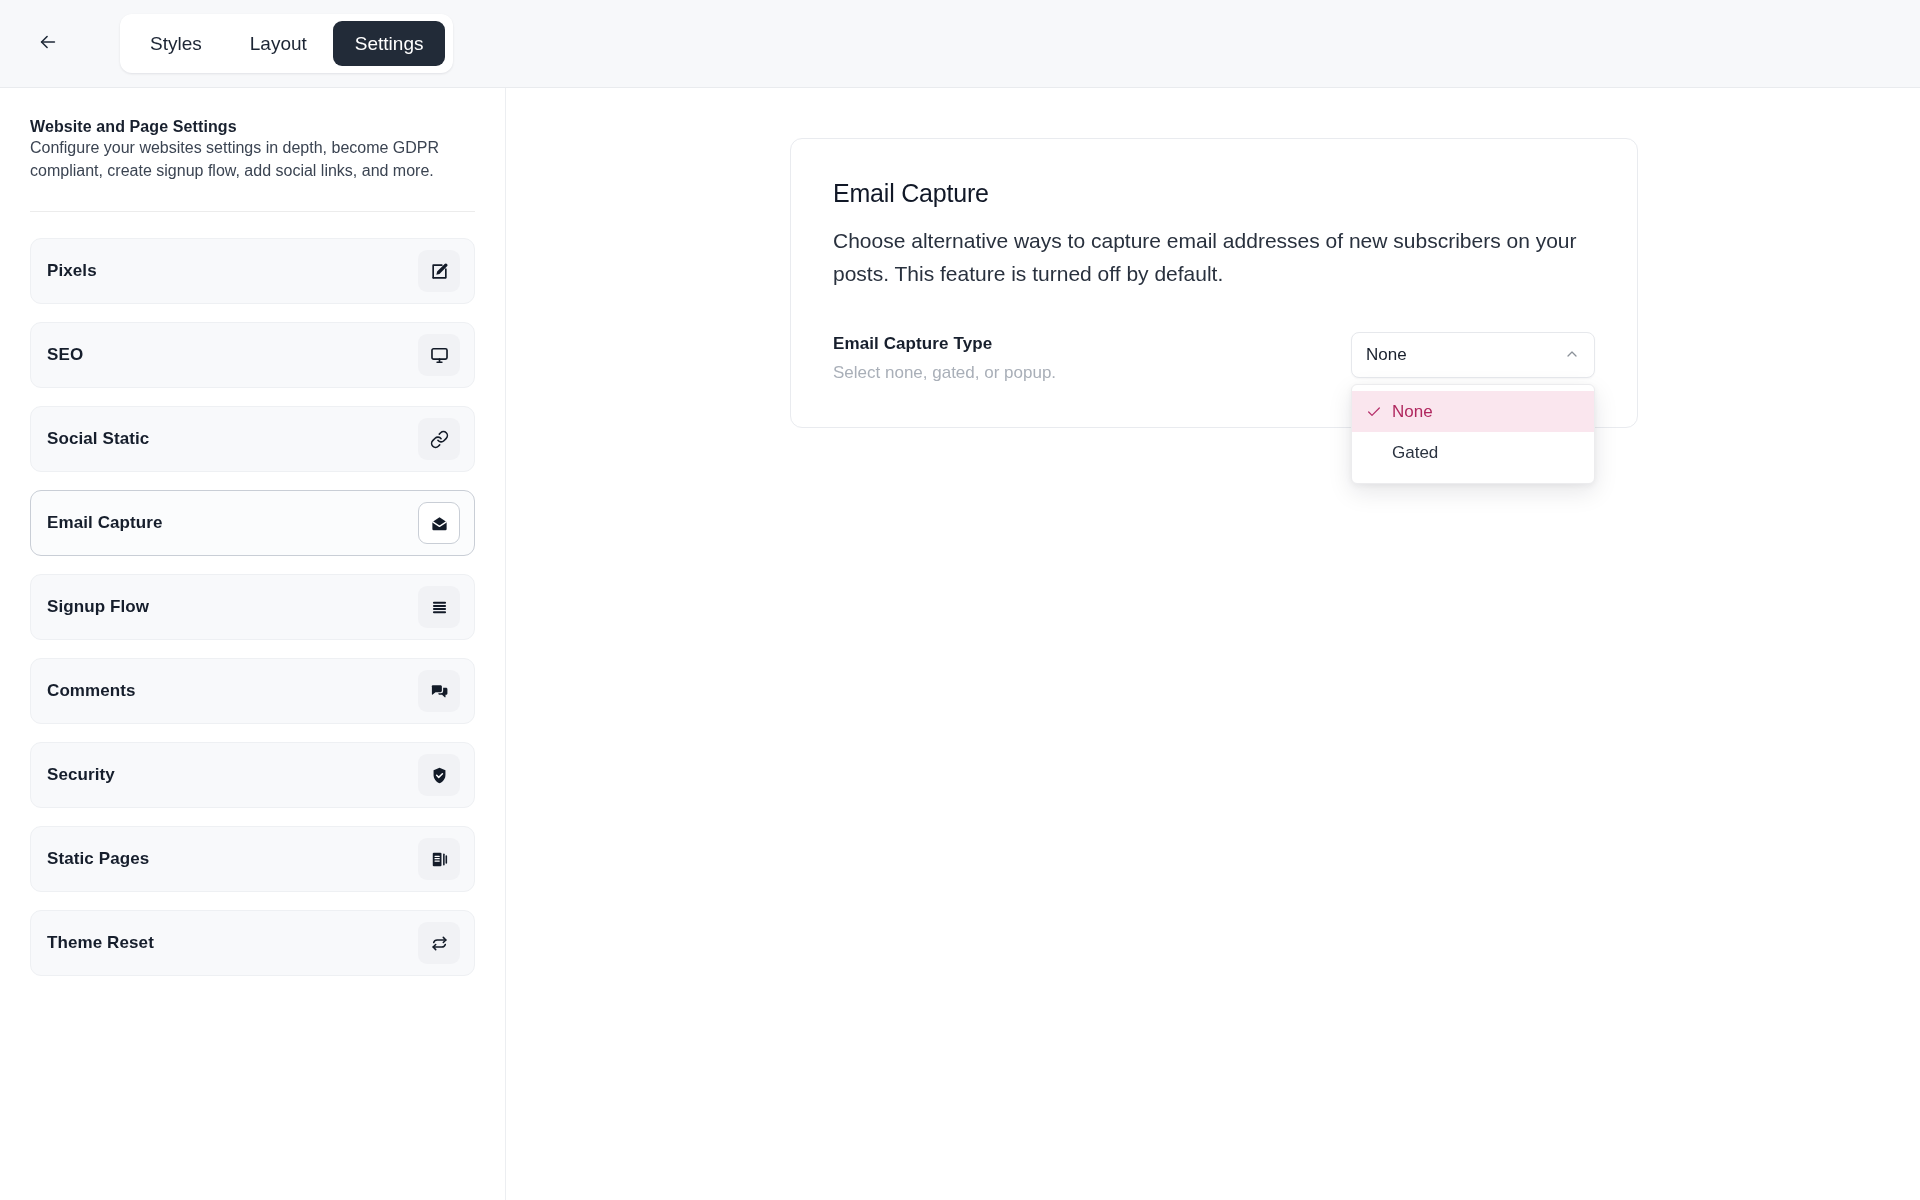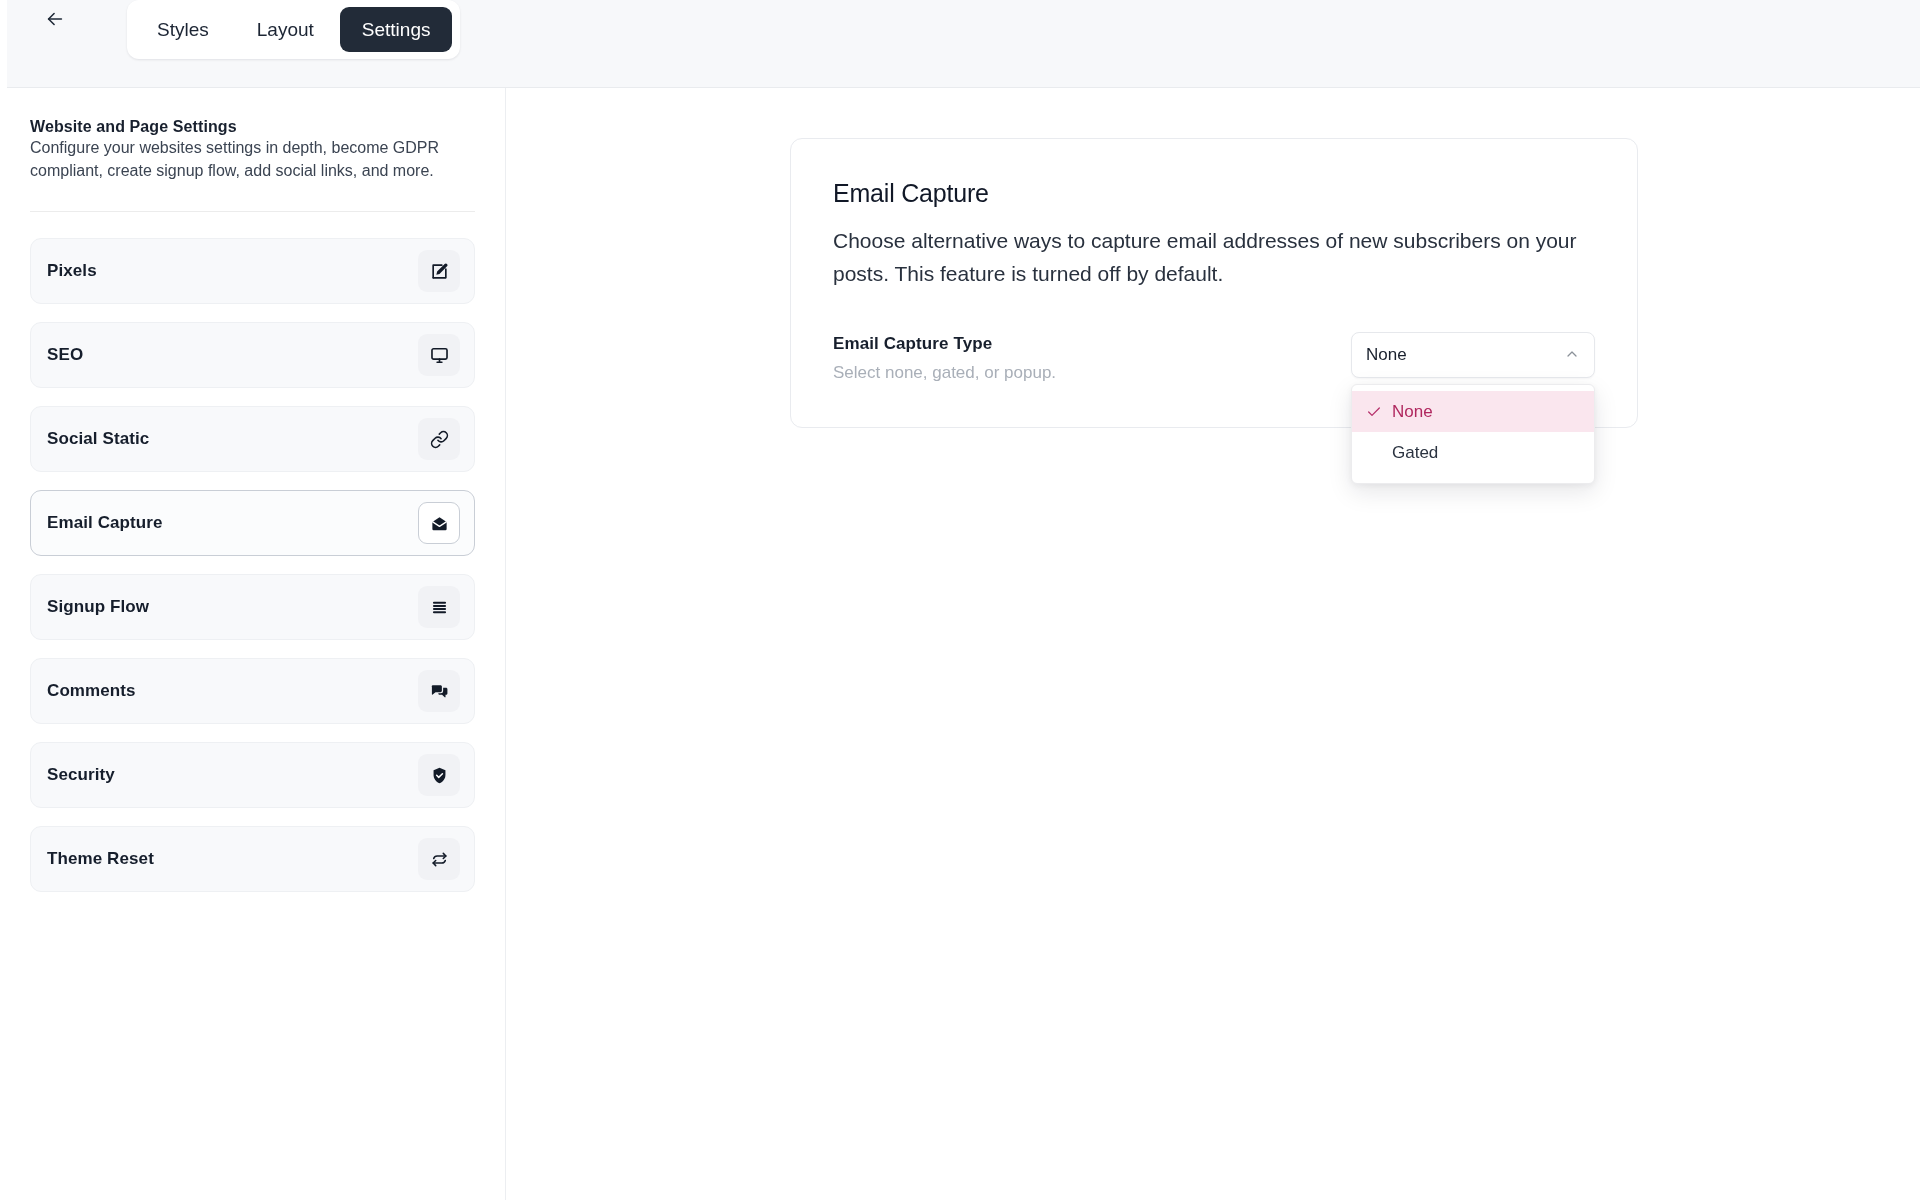--- a/index.html
+++ b/index.html
@@ -18,23 +18,22 @@
     -webkit-font-smoothing: antialiased;
   }
 
   
   .topbar {
     position: relative;
     height: 88px;
     background: #f7f8fa;
     border-bottom: 1px solid #e9ebee;
     display: flex;
-    align-items: flex-start;
+    align-items: center;
     padding: 0 28px;
-    margin-left: 7px;
   }
 
   .back-btn {
     width: 40px;
     height: 40px;
     display: flex;
     align-items: center;
     justify-content: center;
     background: transparent;
     border: none;
@@ -372,20 +371,31 @@
       <div class="nav-item">
         <span class="nav-label">Security</span>
         <span class="nav-icon">
           <svg width="19" height="19" viewBox="0 0 24 24" fill="currentColor">
             <path d="M12 2.2 4.5 5.3v6c0 4.6 3.1 8.8 7.5 10.5 4.4-1.7 7.5-5.9 7.5-10.5v-6L12 2.2z"></path>
             <path d="M8.4 11.8l2.6 2.6 4.7-4.7" fill="none" stroke="#ffffff" stroke-width="1.9" stroke-linecap="round" stroke-linejoin="round"></path>
           </svg>
         </span>
       </div>
 
+      <div class="nav-item">
+        <span class="nav-label">Static Pages</span>
+        <span class="nav-icon">
+          <svg width="19" height="19" viewBox="0 0 24 24" fill="none" stroke="currentColor" stroke-width="2" stroke-linecap="round" stroke-linejoin="round">
+            <rect x="3.5" y="3.5" width="11" height="17" rx="1.3" fill="currentColor" stroke="none"></rect>
+            <path d="M6.3 8h5.4M6.3 11h5.4M6.3 14h5.4" stroke="#ffffff" stroke-width="1.5"></path>
+            <path d="M17.5 5.5v13"></path>
+              <path d="M20.6 7.5v9"></path>
+          </svg>
+        </span>
+      </div>
 
       <div class="nav-item">
         <span class="nav-label">Theme Reset</span>
         <span class="nav-icon">
           <svg width="19" height="19" viewBox="0 0 24 24" fill="none" stroke="currentColor" stroke-width="2" stroke-linecap="round" stroke-linejoin="round">
             <path d="M20 7.5H9a4.5 4.5 0 0 0-4.3 3.2"></path>
               <path d="M16.8 4.3 20 7.5l-3.2 3.2"></path>
             <path d="M4 16.5h11a4.5 4.5 0 0 0 4.3-3.2"></path>
               <path d="M7.2 19.7 4 16.5l3.2-3.2"></path>
           </svg>

